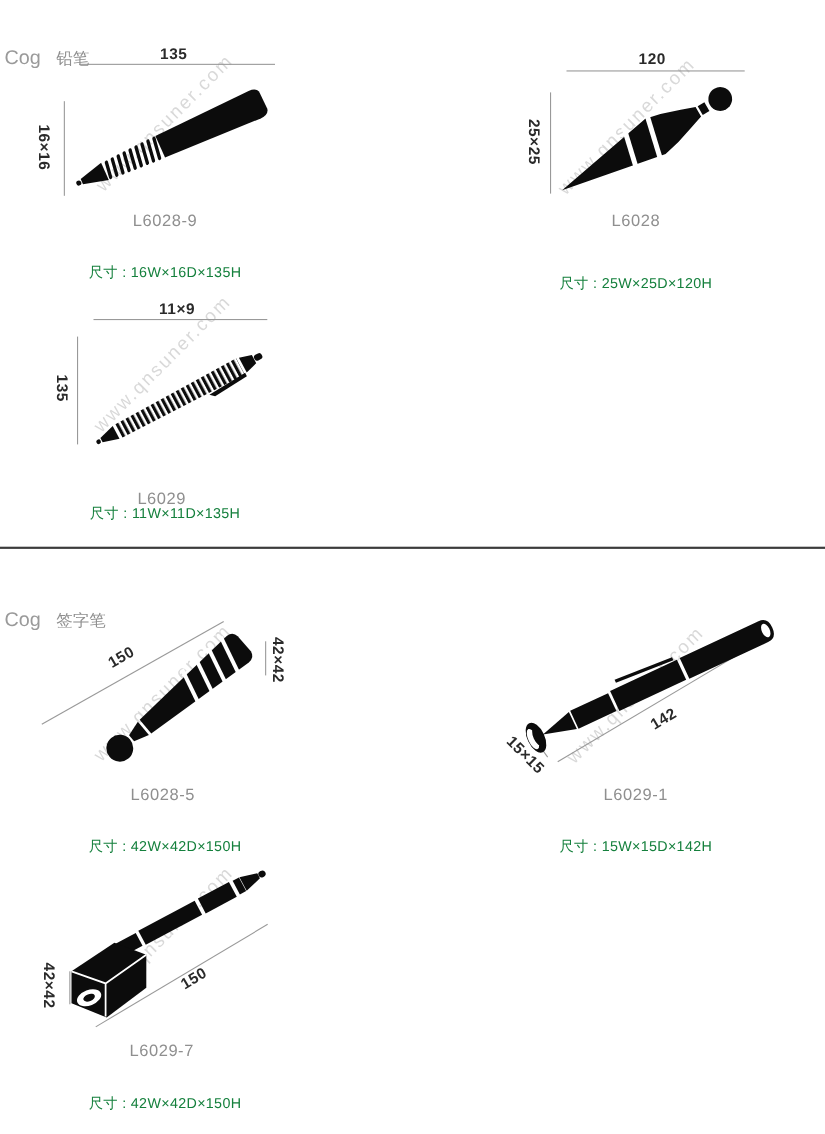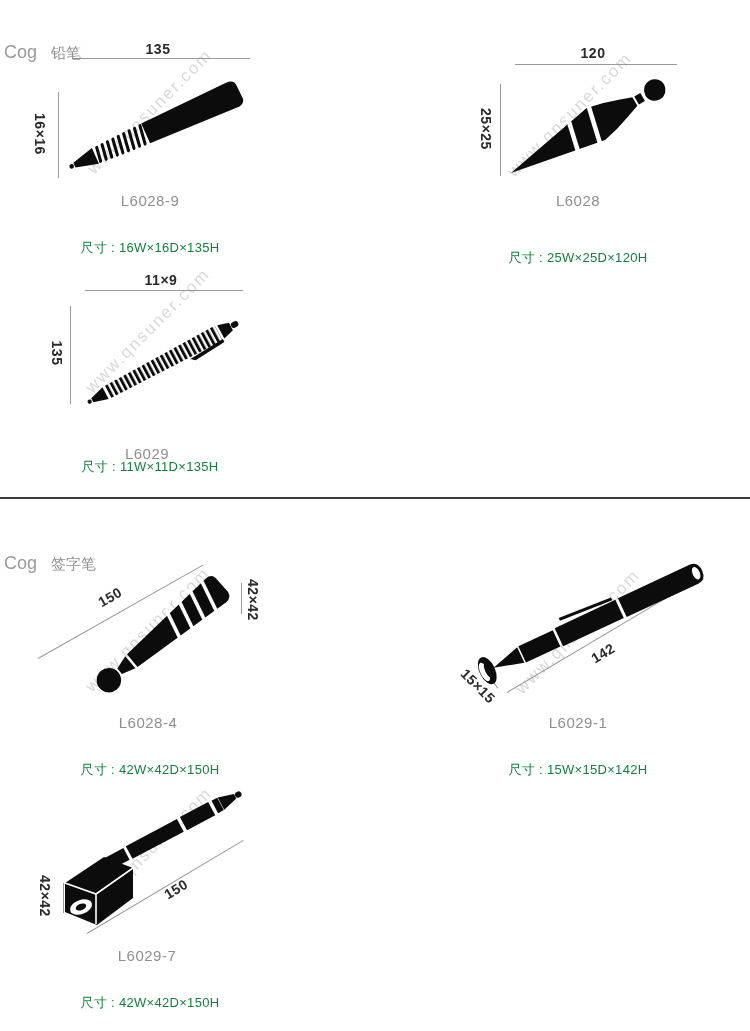--- a/index.html
+++ b/index.html
@@ -129,21 +129,21 @@
       <g fill="#0c0c0c" transform="translate(14,118) rotate(-40)">
         <circle cx="9" cy="0" r="12.2"></circle>
         <polygon points="23,-3.6 37,-7.8 37,7.8 23,3.6"></polygon>
         <path d="M 39.5,-8.2 L 149,-15.6 Q 156,-15.6 156.5,-9 L 157,9 Q 156,15.6 149,15.6 L 39.5,8.2 Z"></path>
         <rect fill="#ffffff" x="92" y="-19" width="3.6" height="38" transform="rotate(14 93.8 0)"></rect>
         <rect fill="#ffffff" x="108" y="-19" width="3.6" height="38" transform="rotate(14 109.8 0)"></rect>
         <rect fill="#ffffff" x="123" y="-19" width="3.6" height="38" transform="rotate(14 124.8 0)"></rect>
         <rect fill="#ffffff" x="138" y="-19" width="3.6" height="38" transform="rotate(14 139.8 0)"></rect>
       </g>
     </svg>
-    <div class="model" style="left:53px;top:714px;width:190px">L6028-4</div>
+    <div class="model" style="left:53px;top:714px;width:190px">L6028-5</div>
     <div class="spec" style="left:35px;top:736px;width:230px">尺寸 : 42W×42D×150H</div>
   </div>
 
   <div>
     <div class="dl diag" style="left:507px;top:692px;width:205px;transform:rotate(-30.7deg)"></div>
     <div class="dt" style="left:577px;top:644px;width:52px;transform:rotate(-31deg)">142</div>
     <div class="dl diag" style="left:482px;top:666px;width:27px;transform:rotate(54deg)"></div>
     <div class="dt" style="left:450px;top:677px;width:56px;transform:rotate(45deg)">15×15</div>
     <svg class="ill" style="left:455px;top:552px" width="260" height="145" viewBox="0 0 260 145">
       <g fill="#0c0c0c" transform="translate(25,122) rotate(-25)">

